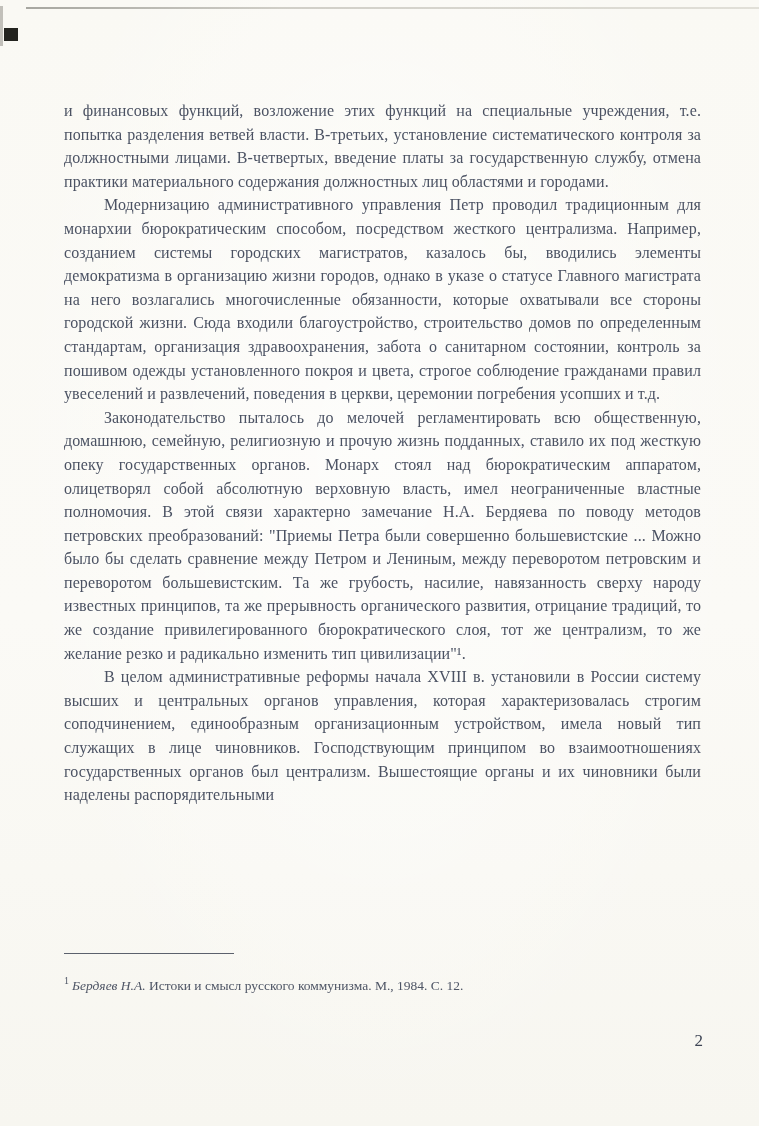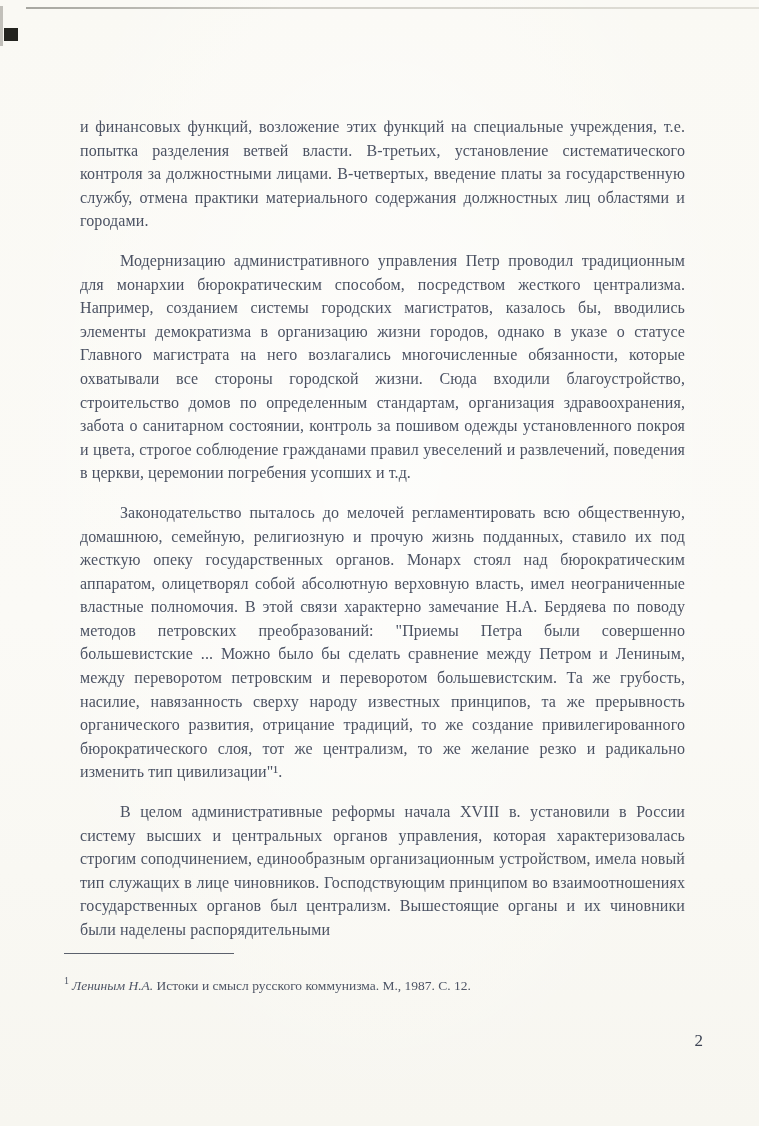--- a/index.html
+++ b/index.html
@@ -45,21 +45,21 @@
     position: absolute;
     left: 64px;
     top: 99px;
     width: 637px;
     color: #4b5263;
     font-size: 16px;
     line-height: 23.6px;
     text-align: justify;
     letter-spacing: 0.1px;
   }
-  .text-block p { margin: 16px; }
+  .text-block p { margin: 0; }
   .text-block p.indent { text-indent: 40px; }
 
   .footnote {
     position: absolute;
     left: 64px;
     top: 953px;
     width: 637px;
     color: #4e5565;
   }
   .footnote-rule {
@@ -98,17 +98,17 @@
 <div class="text-block">
   <p>и финансовых функций, возложение этих функций на специальные учреждения, т.е. попытка разделения ветвей власти. В-третьих, установление систематического контроля за должностными лицами. В-четвертых, введение платы за государственную службу, отмена практики материального содержания должностных лиц областями и городами.</p>
   <p class="indent">Модернизацию административного управления Петр проводил традиционным для монархии бюрократическим способом, посредством жесткого централизма. Например, созданием системы городских магистратов, казалось бы, вводились элементы демократизма в организацию жизни городов, однако в указе о статусе Главного магистрата на него возлагались многочисленные обязанности, которые охватывали все стороны городской жизни. Сюда входили благоустройство, строительство домов по определенным стандартам, организация здравоохранения, забота о санитарном состоянии, контроль за пошивом одежды установленного покроя и цвета, строгое соблюдение гражданами правил увеселений и развлечений, поведения в церкви, церемонии погребения усопших и т.д.</p>
   <p class="indent">Законодательство пыталось до мелочей регламентировать всю общественную, домашнюю, семейную, религиозную и прочую жизнь подданных, ставило их под жесткую опеку государственных органов. Монарх стоял над бюрократическим аппаратом, олицетворял собой абсолютную верховную власть, имел неограниченные властные полномочия. В этой связи характерно замечание Н.А. Бердяева по поводу методов петровских преобразований: "Приемы Петра были совершенно большевистские ... Можно было бы сделать сравнение между Петром и Лениным, между переворотом петровским и переворотом большевистским. Та же грубость, насилие, навязанность сверху народу известных принципов, та же прерывность органического развития, отрицание традиций, то же создание привилегированного бюрократического слоя, тот же централизм, то же желание резко и радикально изменить тип цивилизации"¹.</p>
   <p class="indent">В целом административные реформы начала XVIII в. установили в России систему высших и центральных органов управления, которая характеризовалась строгим соподчинением, единообразным организационным устройством, имела новый тип служащих в лице чиновников. Господствующим принципом во взаимоотношениях государственных органов был централизм. Вышестоящие органы и их чиновники были наделены распорядительными</p>
 </div>
 
 <div class="footnote">
   <div class="footnote-rule"></div>
   <div class="footnote-text">
-    <sup>1</sup><span class="author">Лениным Н.А.</span>&nbsp;<span>Истоки и смысл русского коммунизма. М., 1987. С. 12.</span>
+    <sup>1</sup><span class="author">Бердяев Н.А.</span>&nbsp;<span>Истоки и смысл русского коммунизма. М., 1984. С. 12.</span>
   </div>
 </div>
 
 <div class="page-number">2</div>
 
 </body></html>

